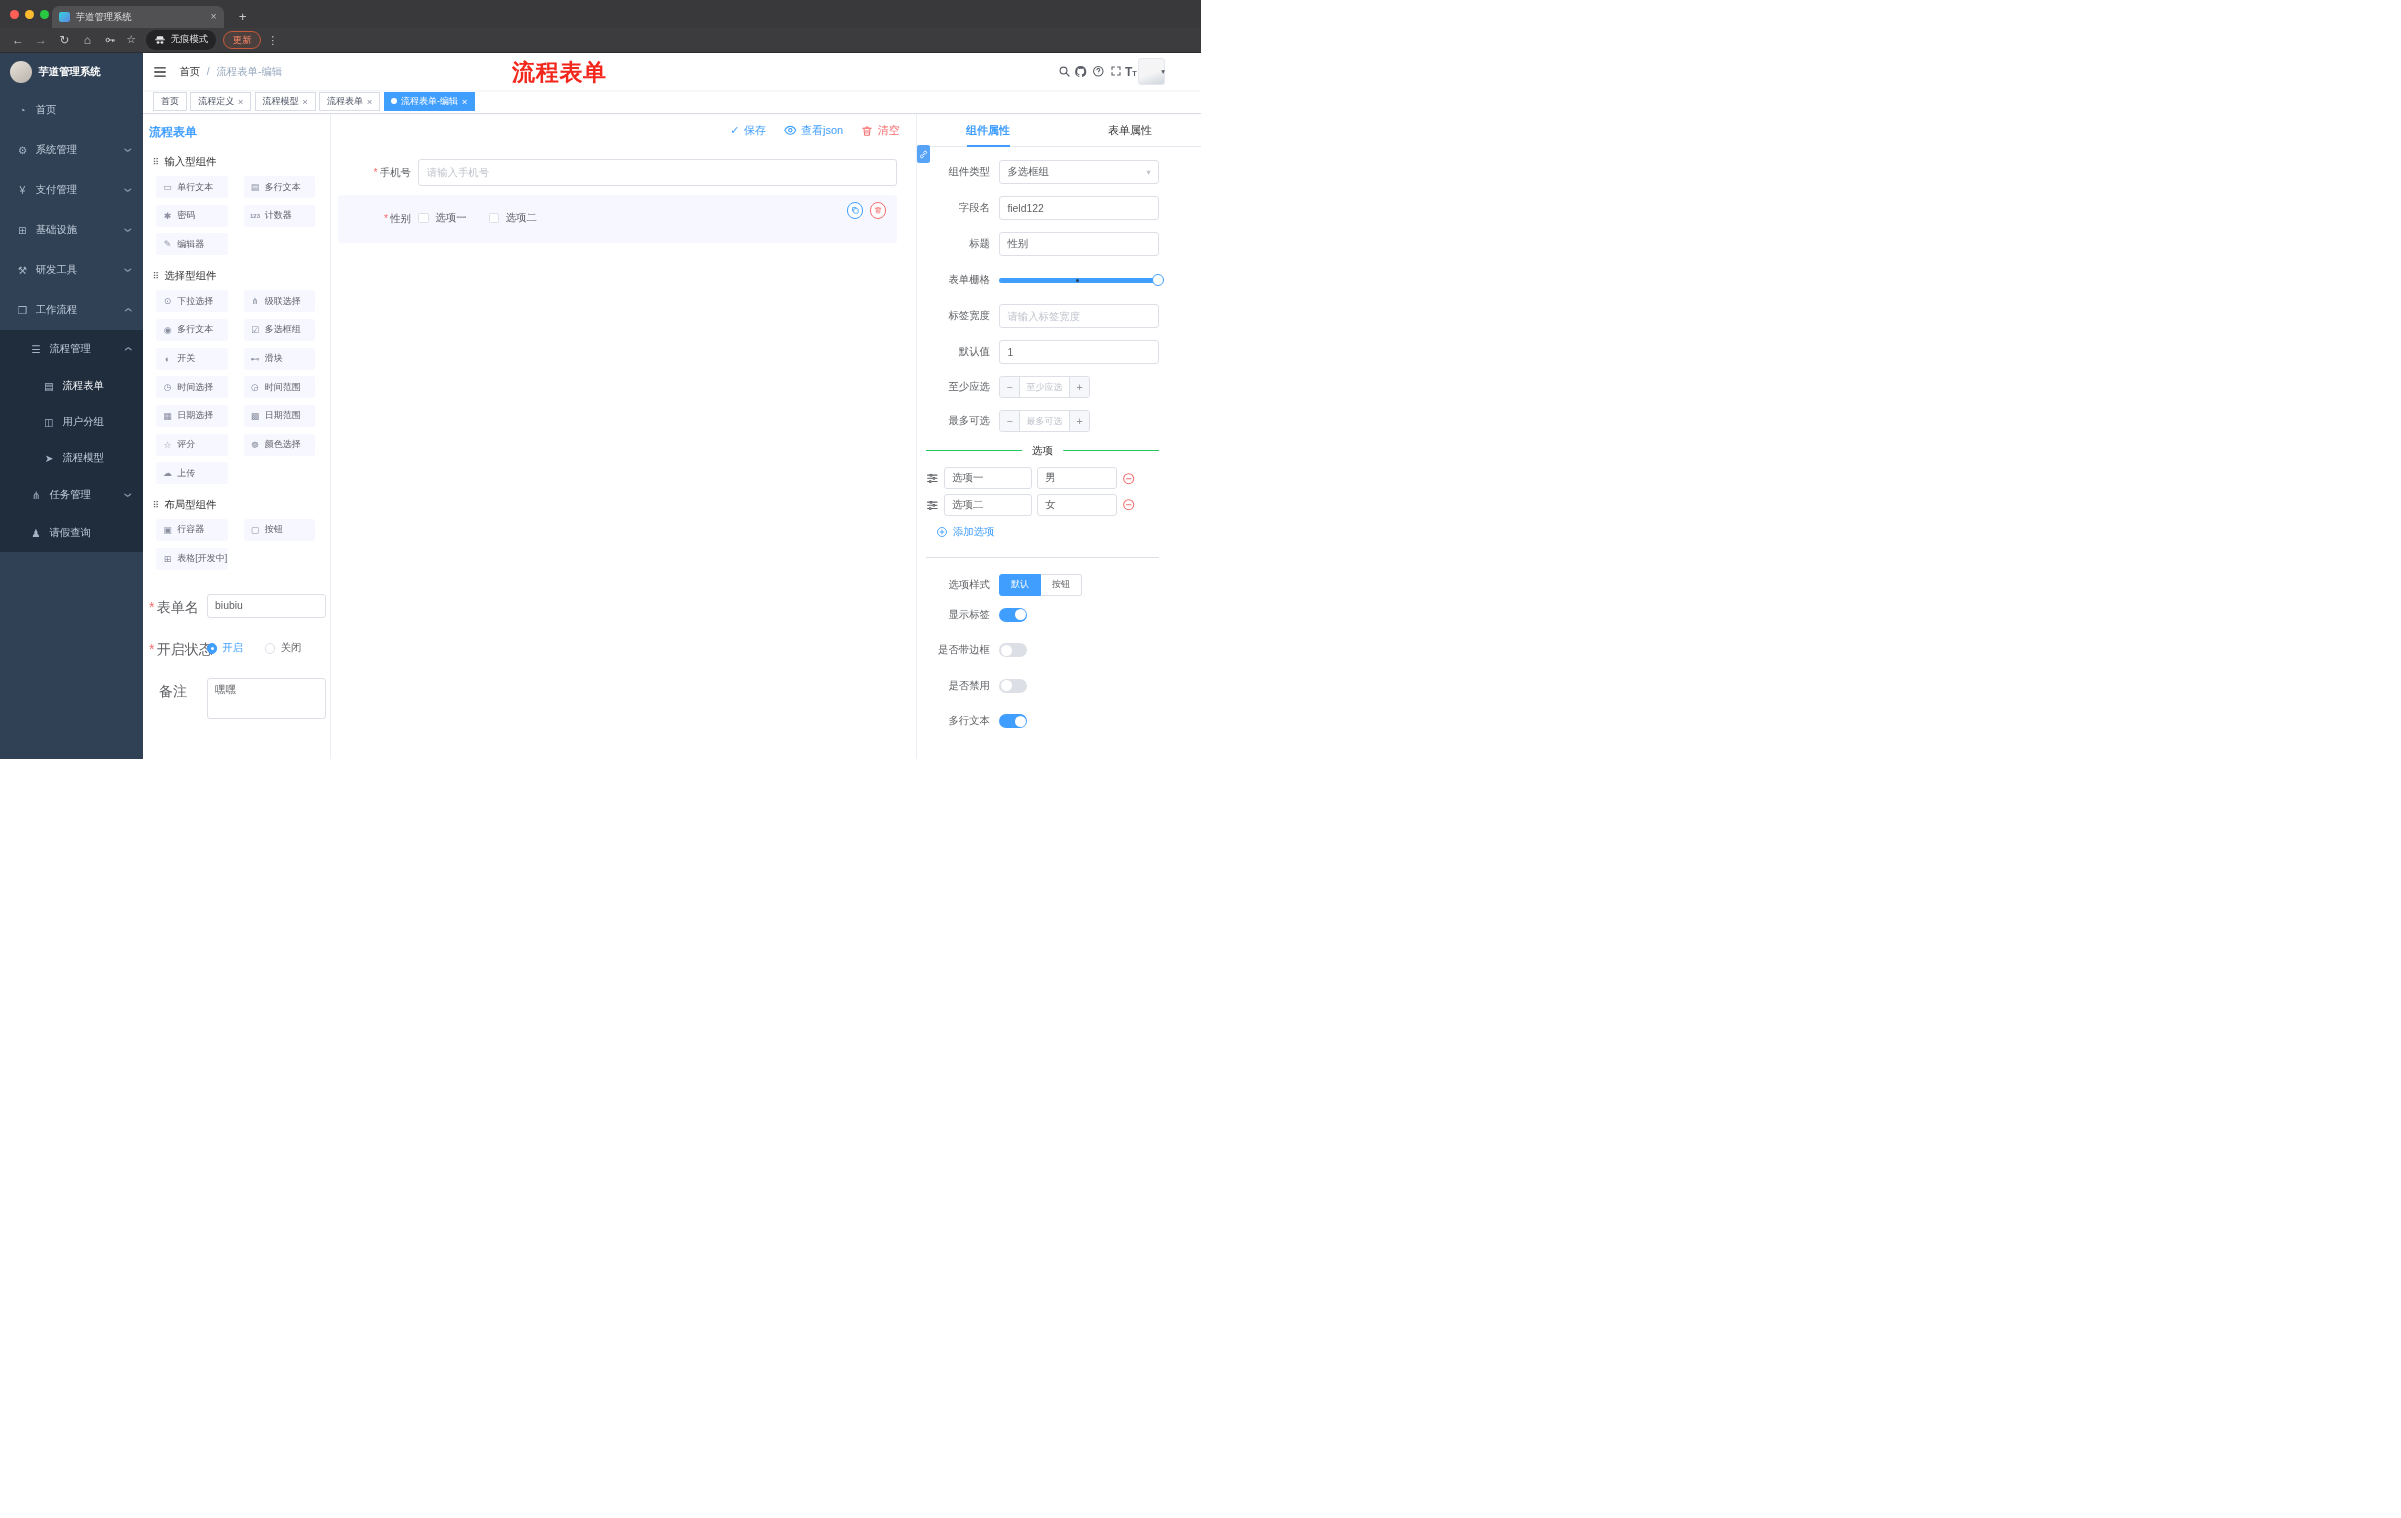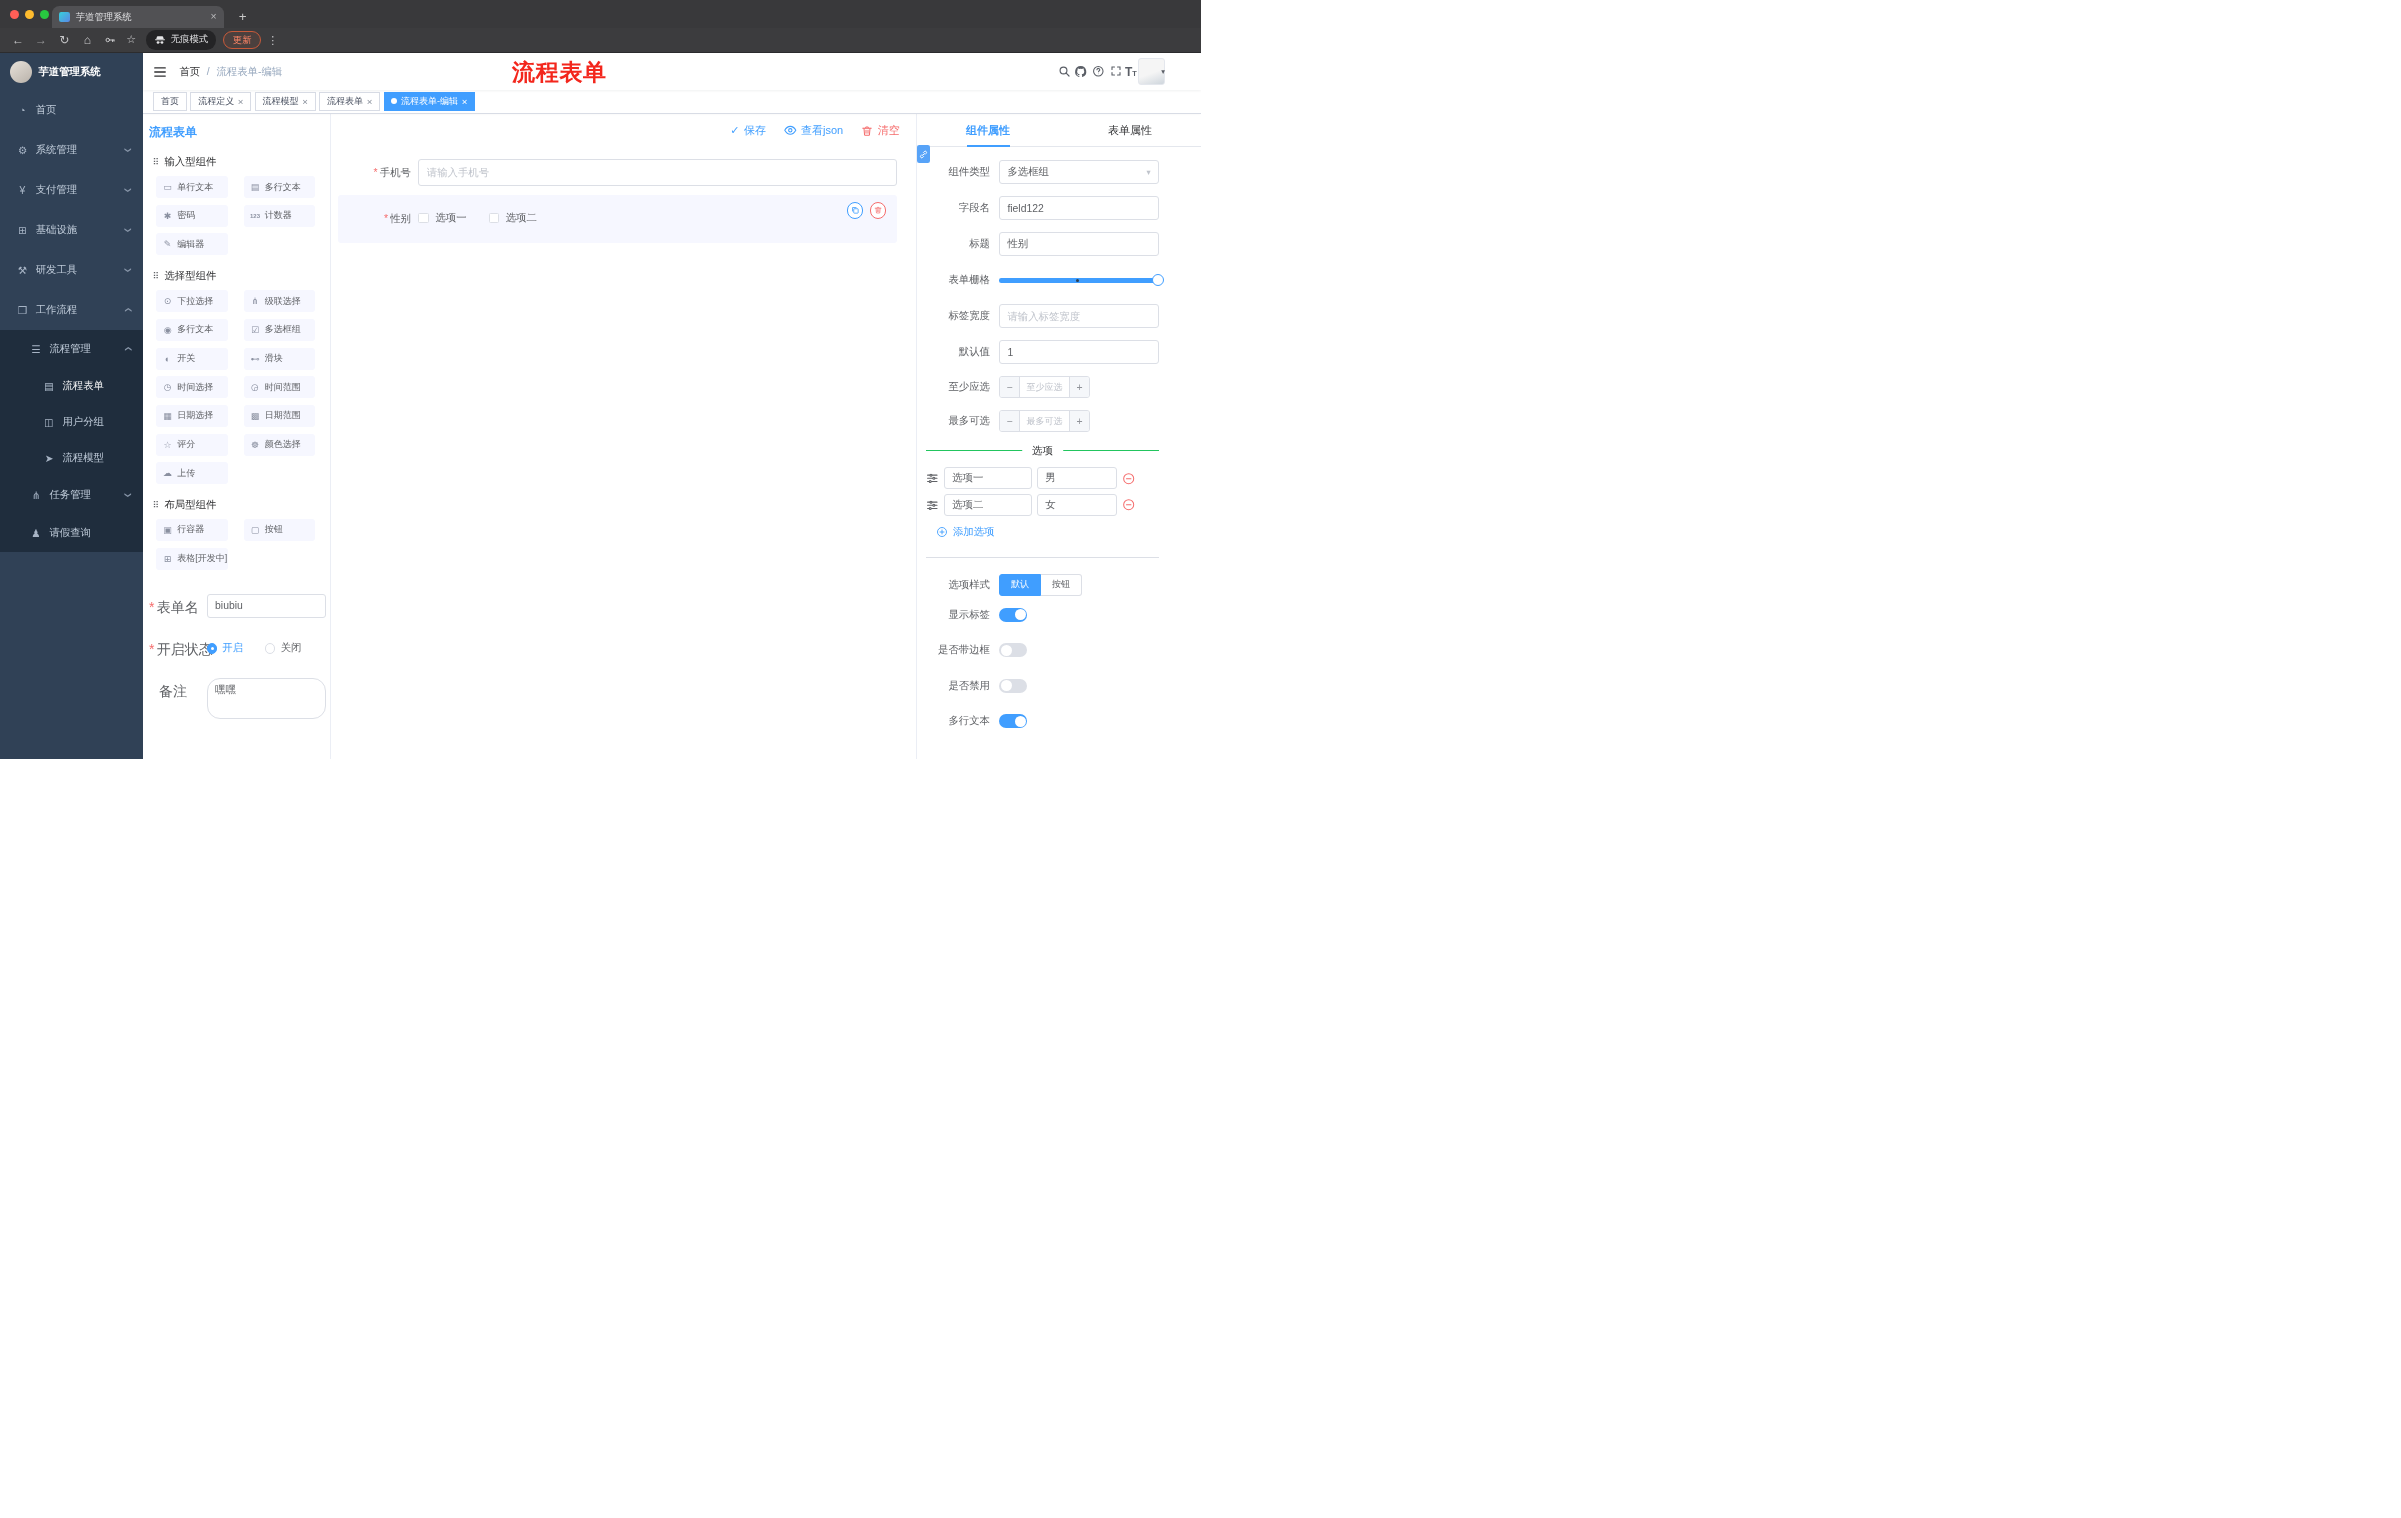--- a/index.html
+++ b/index.html
@@ -80,21 +80,21 @@
   .comp-btn { height:22px; background:#f6f7ff; border-radius:3px; display:flex; align-items:center; gap:4.5px; padding:0 6px; font-size:9px; color:#606266; cursor:move; overflow:hidden; white-space:nowrap; }
   .comp-btn .c-ic { font-size:9px; color:#8a90a0; width:10.4px; text-align:center; flex-shrink:0; }
   .comp-btn .c-ic.txt { font-size:6px; font-weight:bold; letter-spacing:0; }
 
   .meta-form { margin-top:24px; padding-left:6px; }
   .meta-row { display:flex; align-items:flex-start; margin-bottom:18.6px; }
   .meta-label { width:48px; flex-shrink:0; text-align:center; font-size:14px; color:#606266; margin-right:9.7px; padding-top:5.2px; white-space:nowrap; }
   .req::before { content:"*"; color:#F56C6C; margin-right:2.2px; }
   .el-inp { height:24px; border:0.7px solid #dcdfe6; border-radius:3px; padding:0 7.4px; font-size:10.4px; color:#606266; outline:none; font-family:inherit; background:#fff; }
   .meta-row .el-inp { width:119px; }
-  .el-ta { width:119px; height:41px; border:0.7px solid #dcdfe6; border-radius:13px; padding:3.7px 7.4px; font-size:10.4px; color:#606266; resize:none; outline:none; font-family:inherit; }
+  .el-ta { width:119px; height:41px; border:0.7px solid #dcdfe6; border-radius:3px; padding:3.7px 7.4px; font-size:10.4px; color:#606266; resize:none; outline:none; font-family:inherit; }
   ::placeholder { color:#c0c4cc; }
   .radio-group { display:flex; gap:22px; padding-top:5.2px; }
   .radio { display:flex; align-items:center; gap:5.2px; font-size:10.4px; color:#606266; cursor:pointer; }
   .r-dot { width:10.4px; height:10.4px; border-radius:50%; border:0.7px solid #dcdfe6; background:#fff; position:relative; flex-shrink:0; }
   .radio.sel { color:#409EFF; }
   .radio.sel .r-dot { border-color:#409EFF; background:#409EFF; }
   .radio.sel .r-dot::after { content:""; position:absolute; left:3px; top:3px; width:3px; height:3px; border-radius:50%; background:#fff; }
 
   
   .canvas { flex:1; min-width:0; display:flex; flex-direction:column; }

